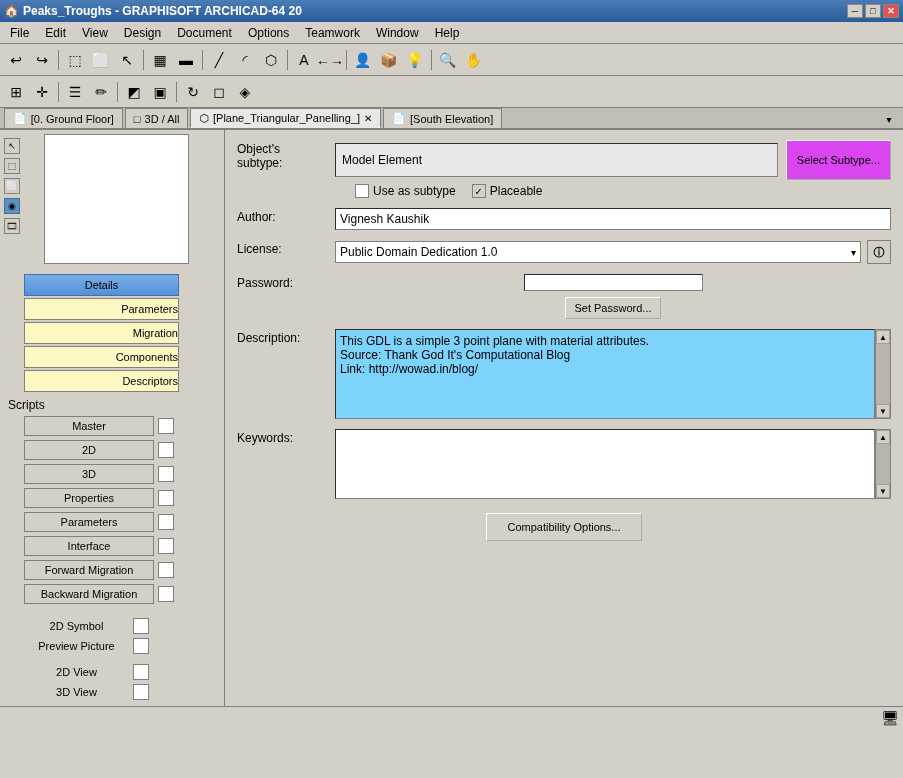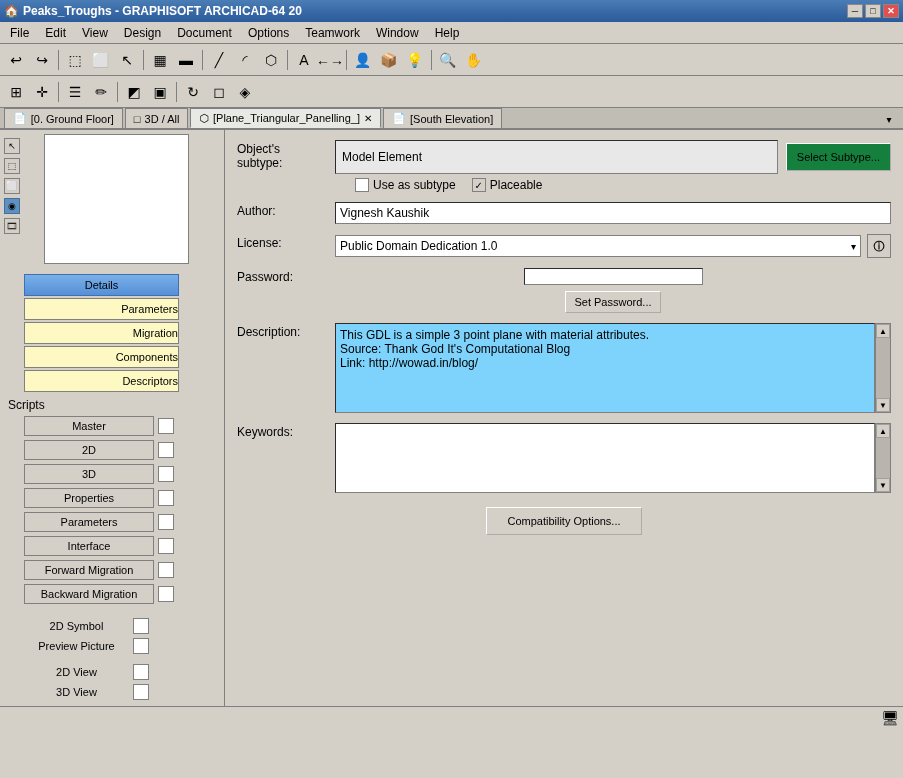--- a/index.html
+++ b/index.html
@@ -224,23 +224,23 @@
       flex: 1;
       height: 24px;
       background: #e8e8e8;
       border: 1px inset #808080;
       display: flex;
       align-items: center;
       padding: 16px 6px;
       font-size: 12px;
     }
     .select-btn {
-      height: 28px;
+      height: 40px;
       padding: 0 10px;
-      background: #15803d;
+      background: #d946ef;
       border: 1px outset #fff;
       cursor: pointer;
       font-size: 11px;
       white-space: nowrap;
     }
 
     .checkbox-row {
       display: flex;
       align-items: center;
       gap: 16px;

